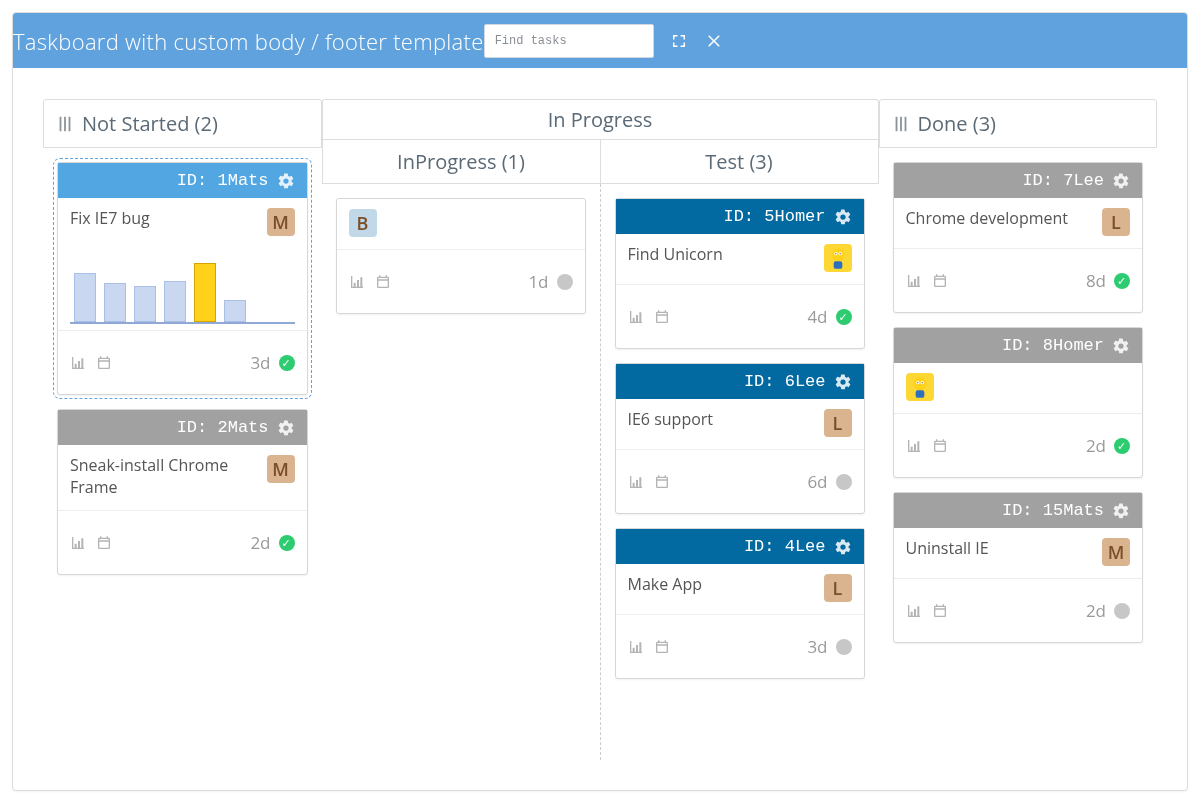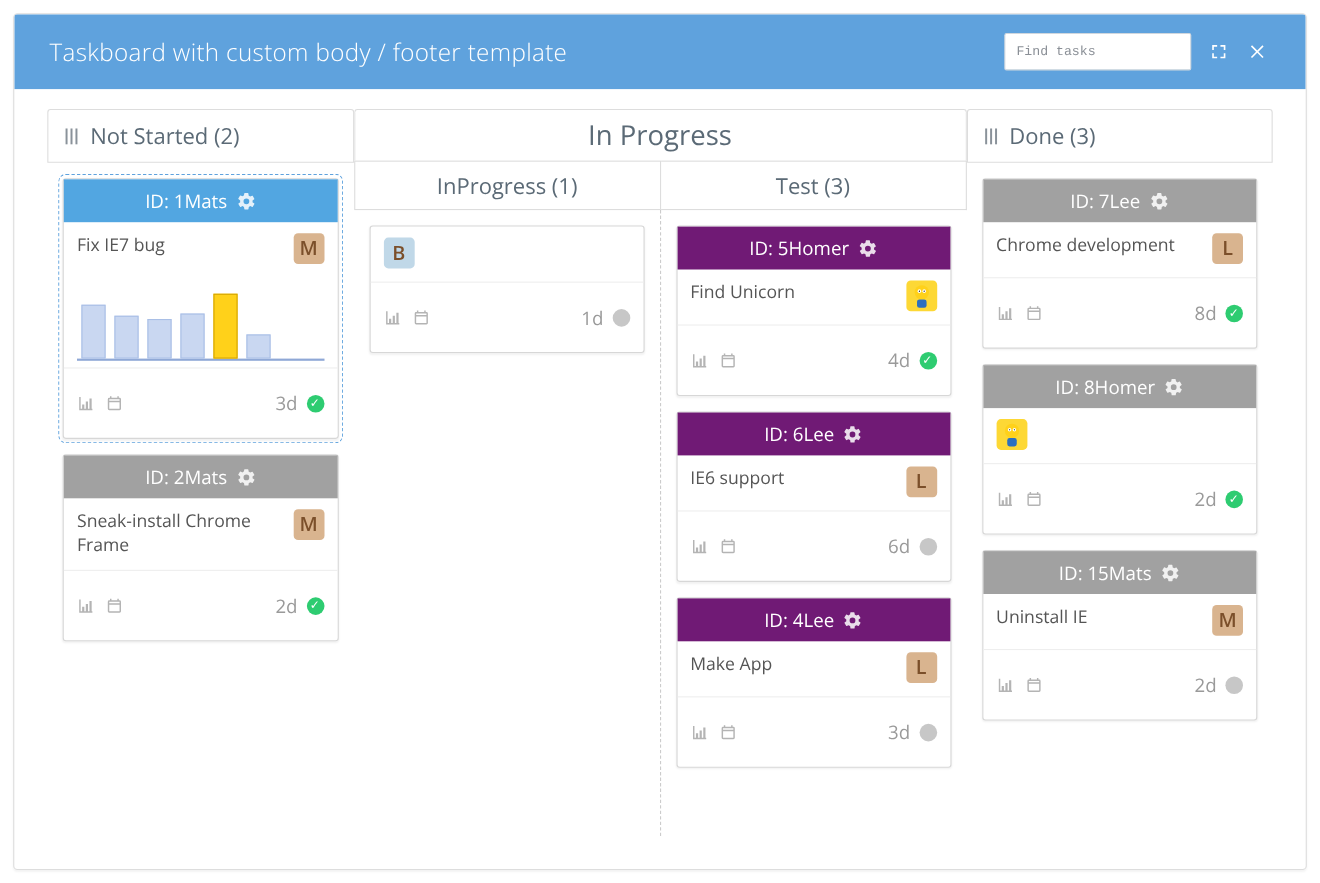--- a/index.html
+++ b/index.html
@@ -5,22 +5,22 @@
   * { box-sizing: border-box; }
   html, body { margin:0; padding:0; font-family: "Segoe UI", "Open Sans", "Helvetica Neue", Arial, sans-serif; background:#fff; color:#555; }
   body { width:1200px; height:803px; overflow:hidden; }
 
   .panel {
     position:absolute; left:12px; top:12px; right:12px; bottom:12px;
     border:1px solid #ddd; border-radius:4px; overflow:hidden; background:#fff;
     box-shadow:0 1px 2px rgba(0,0,0,.05);
   }
   .panel-header {
-    background:#5fa2dd; color:#fff; height:68px; display:flex; align-items:center;
-    padding:0 32px; justify-content:space-between; font-weight:300; font-size:22px;
+    background:#5fa2dd; color:#fff; height:55px; display:flex; align-items:center;
+    padding:0 0; font-weight:300; font-size:22px;
     letter-spacing:.3px;
   }
   .panel-header .right { display:flex; align-items:center; gap:14px; }
   .search-input {
     background:#fff; border:1px solid #d0d7de; border-radius:2px;
     height:34px; width:170px; padding:0 10px; font-size:12px; color:#000000;font-family:Liberation Mono, monospace;
   }
   .search-input::placeholder { color:#8a8f96; font-weight:300; }
   .hdr-icon { width:22px; height:22px; display:inline-flex; align-items:center; justify-content:center; color:#fff; cursor:pointer; }
   .hdr-icon svg { width:18px; height:18px; fill:#fff; }
@@ -38,45 +38,45 @@
     color:#5b6a76; font-size:20px; font-weight:400;
   }
   .col-head .grip { margin-right:10px; color:#8a929a; }
   .grip svg { width:14px; height:18px; fill:#8a929a; }
   .col-body { flex:1; padding:14px; display:flex; flex-direction:column; gap:14px; }
 
   
   .supercol { flex:2 1 0; display:flex; flex-direction:column; }
   .supercol .super-head {
     border:1px solid #ddd; border-bottom:none; border-radius:3px 3px 0 0;
-    text-align:center; color:#5b6a76; font-size:25px; padding:6px 0;
+    text-align:center; color:#5b6a76; font-size:20px; padding:6px 0;
   }
   .supercol .subheads { display:flex; }
   .supercol .subheads .sub {
     flex:1; text-align:center; border:1px solid #ddd; color:#5b6a76;
     font-size:20px; padding:8px 0;
   }
   .supercol .subheads .sub + .sub { border-left:none; }
   .supercol .subbodies { flex:1; display:flex; }
   .supercol .subbodies .subbody { flex:1; padding:14px; display:flex; flex-direction:column; gap:14px; }
   .supercol .subbodies .subbody + .subbody { border-left:1px dashed #ccc; }
 
   
   .card {
     background:#fff; border:1px solid #d7d7d7; border-radius:3px;
     box-shadow:0 1px 2px rgba(0,0,0,.06);
   }
   .card.selected { outline:1px dashed #5fa2dd; outline-offset:3px; }
   .card-head {
-    display:flex; align-items:center; justify-content:center;
-    padding:8px 12px; color:#fff; font-size:17px; font-weight:500;
+    display:flex; align-items:center; justify-content:flex-end;
+    padding:8px 12px; color:#fff; font-size:17px; font-weight:500;font-family:Liberation Mono, monospace;
   }
   .card-head.gray  { background:#a1a1a1; }
   .card-head.blue  { background:#52a6e1; }
-  .card-head.green { background:#701a75; }
+  .card-head.green { background:#0369a1; }
   .card-head .left, .card-head .right { display:flex; align-items:center; gap:8px; }
   .gear { width:18px; height:18px; opacity:.85; }
   .gear svg { width:18px; height:18px; fill:currentColor; }
   .card-body {
     padding:10px 12px 12px; display:flex; gap:10px; align-items:flex-start;
     color:#555; font-size:16px;
   }
   .card-body .txt { flex:1; line-height:1.35; }
   .avatar {
     width:28px; height:28px; border-radius:4px; background:#d9b48f;

